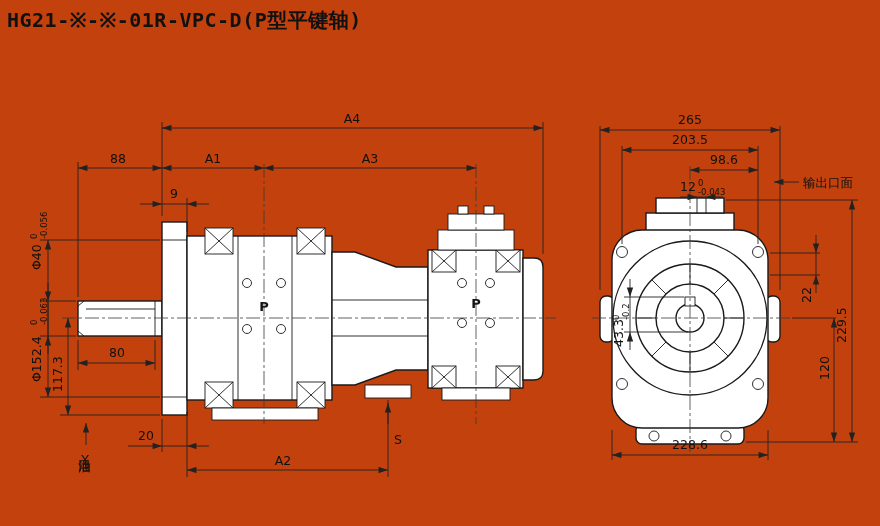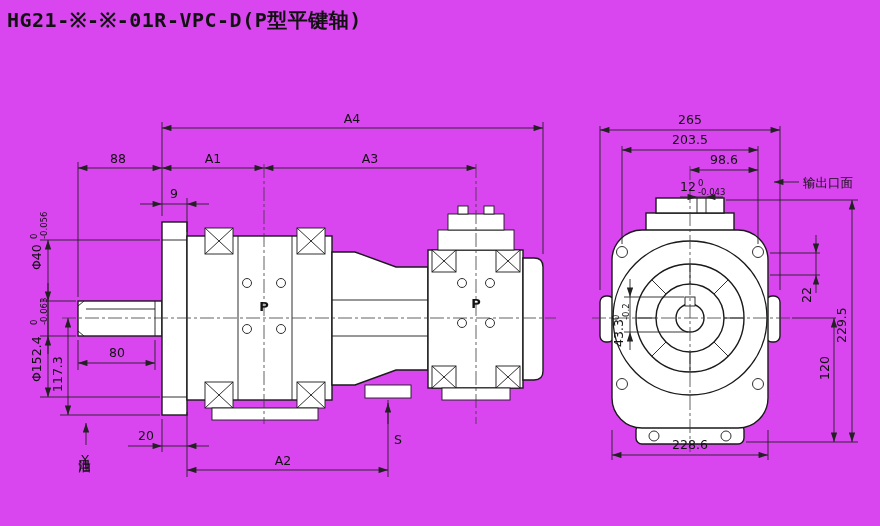--- a/index.html
+++ b/index.html
@@ -1,16 +1,16 @@
 <!DOCTYPE html>
 <html><head>
 <meta charset="utf-8">
 <style>
   html,body{margin:0;padding:0;background:#fff;}
-  .canvas{position:relative;width:880px;height:526px;background:#d946ef;overflow:hidden;
+  .canvas{position:relative;width:880px;height:526px;background:#c2410c;overflow:hidden;
           font-family:"DejaVu Sans",sans-serif;}
   .title{position:absolute;left:7px;top:6px;font-family:"DejaVu Sans Mono",monospace;
          font-weight:bold;font-size:20px;color:#111;letter-spacing:.5px;white-space:nowrap;}
   .vlabel{position:absolute;left:78px;top:449px;writing-mode:vertical-lr;text-orientation:upright;
           font-size:12.5px;color:#111;letter-spacing:1px;line-height:1;}
   svg{position:absolute;left:0;top:0;}
   .o{stroke:#1a1a1a;stroke-width:1.4;fill:#ffffff;}
   .n{stroke:#1a1a1a;stroke-width:0.9;fill:none;}
   .nf{stroke:#1a1a1a;stroke-width:0.9;fill:#ffffff;}
   .d{stroke:#222;stroke-width:0.9;fill:none;}

